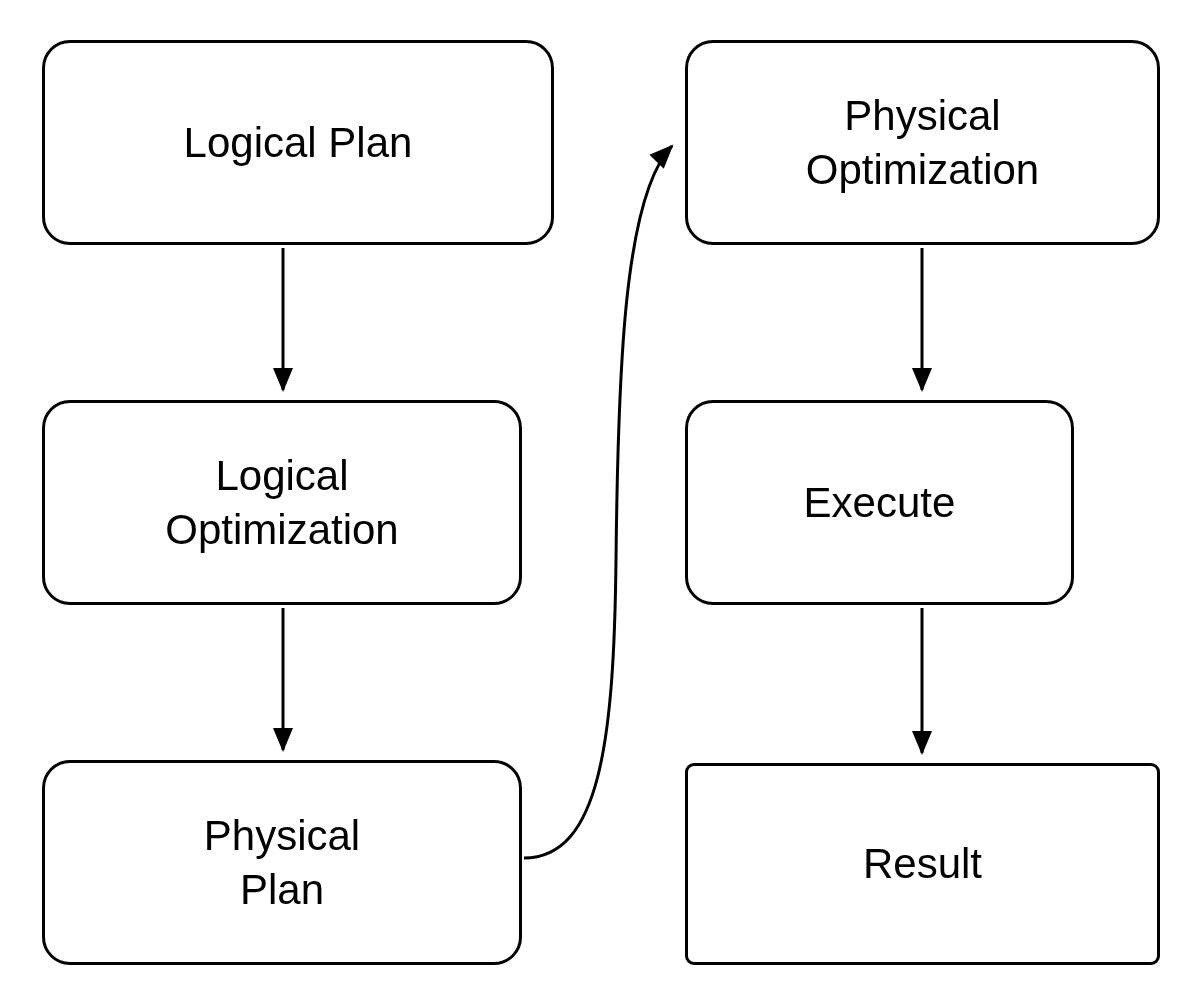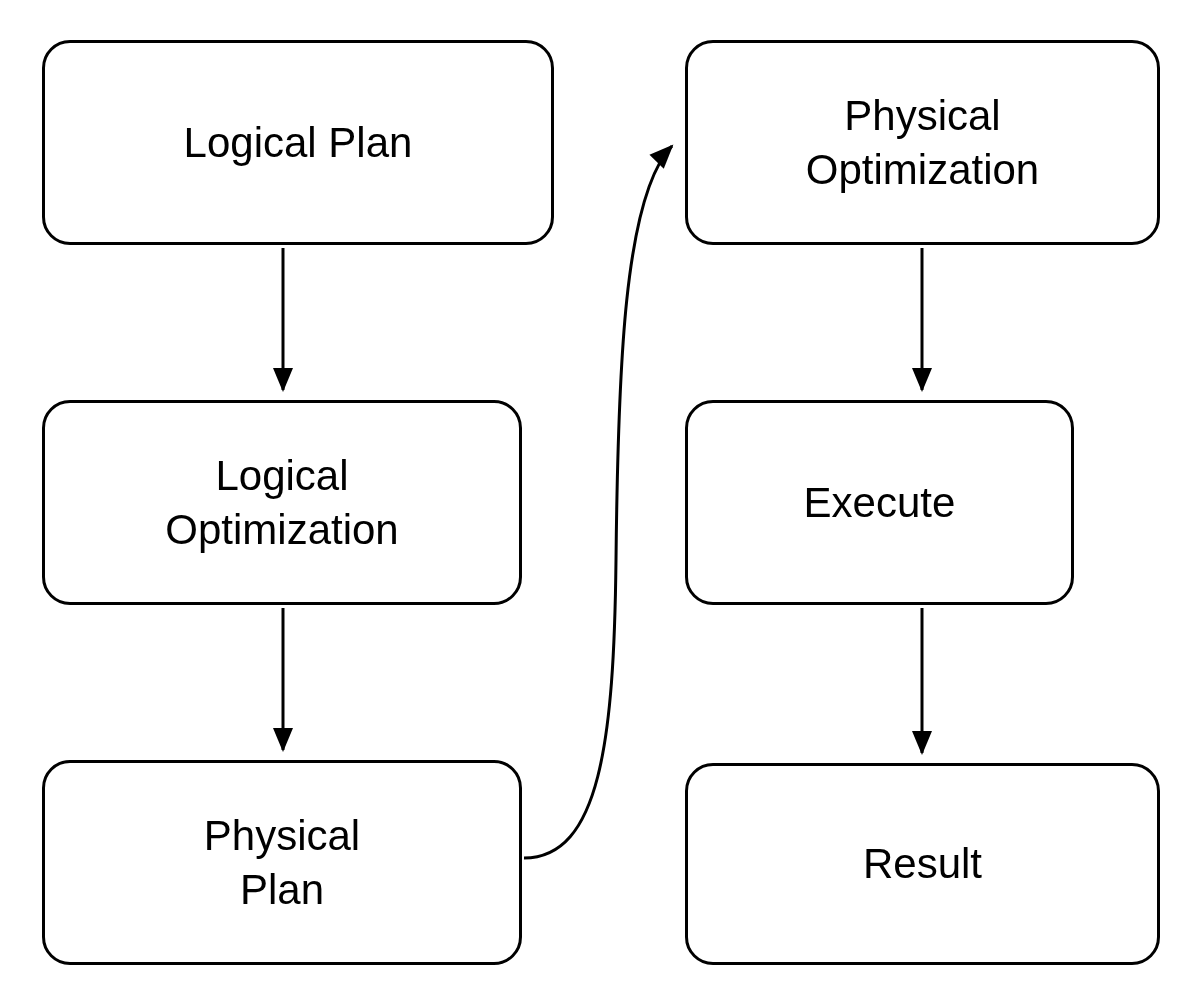--- a/index.html
+++ b/index.html
@@ -28,21 +28,21 @@
     color: #000000;
     font-size: 42px;
     line-height: 1.28;
     white-space: pre-line;
   }
   #n-logical-plan          { left: 42px;  top: 40px;  width: 512px; height: 205px; text-align: right; }
   #n-logical-optimization  { left: 42px;  top: 400px; width: 480px; height: 205px; }
   #n-physical-plan         { left: 42px;  top: 760px; width: 480px; height: 205px; }
   #n-physical-optimization { left: 685px; top: 40px;  width: 475px; height: 205px; }
   #n-execute               { left: 685px; top: 400px; width: 389px; height: 205px; }
-  #n-result                { left: 685px; top: 763px; width: 475px; height: 202px; }
+  #n-result                { left: 685px; top: 763px; width: 475px; height: 202px; border-radius: 9px; }
   #edges-layer {
     position: absolute;
     left: 0;
     top: 0;
     width: 1204px;
     height: 1004px;
     pointer-events: none;
   }
 </style>
 </head>

